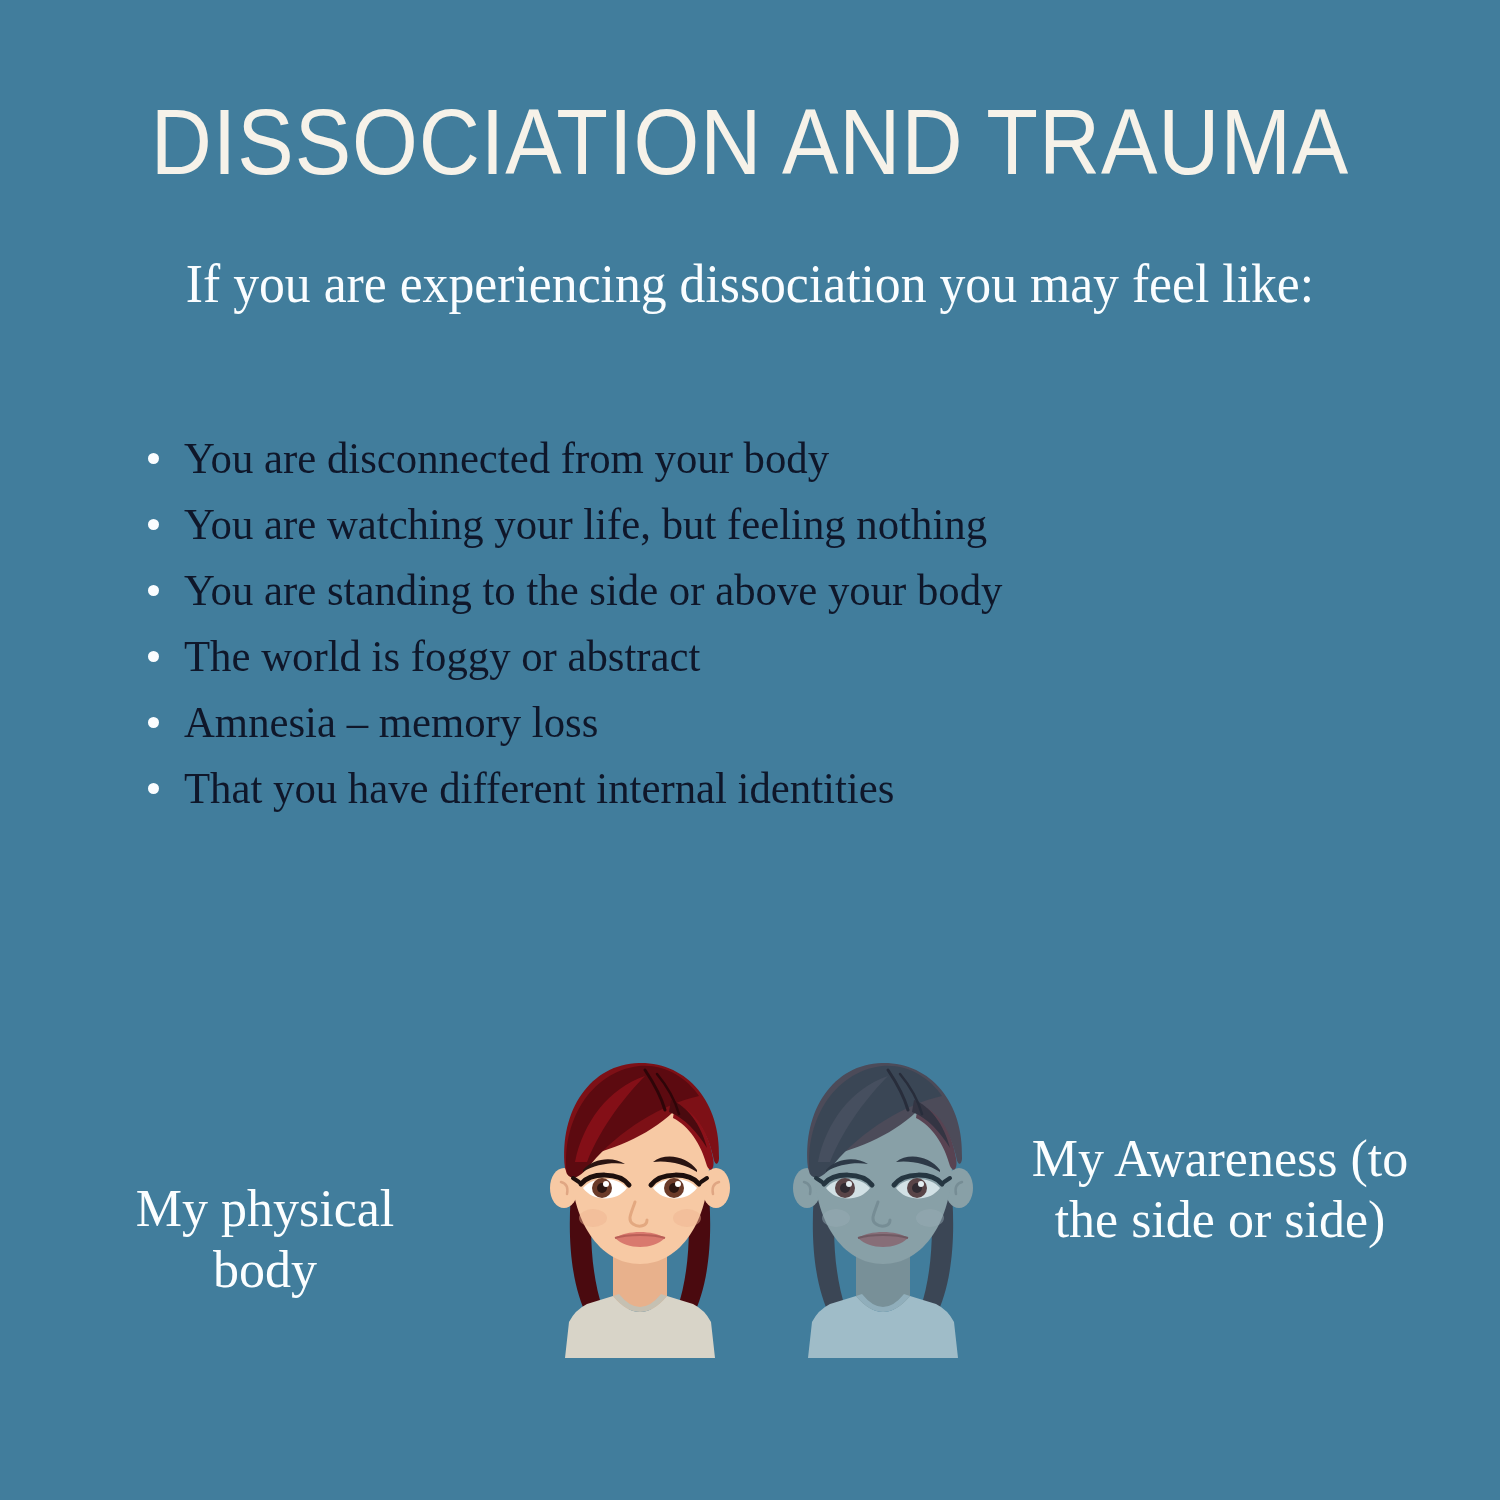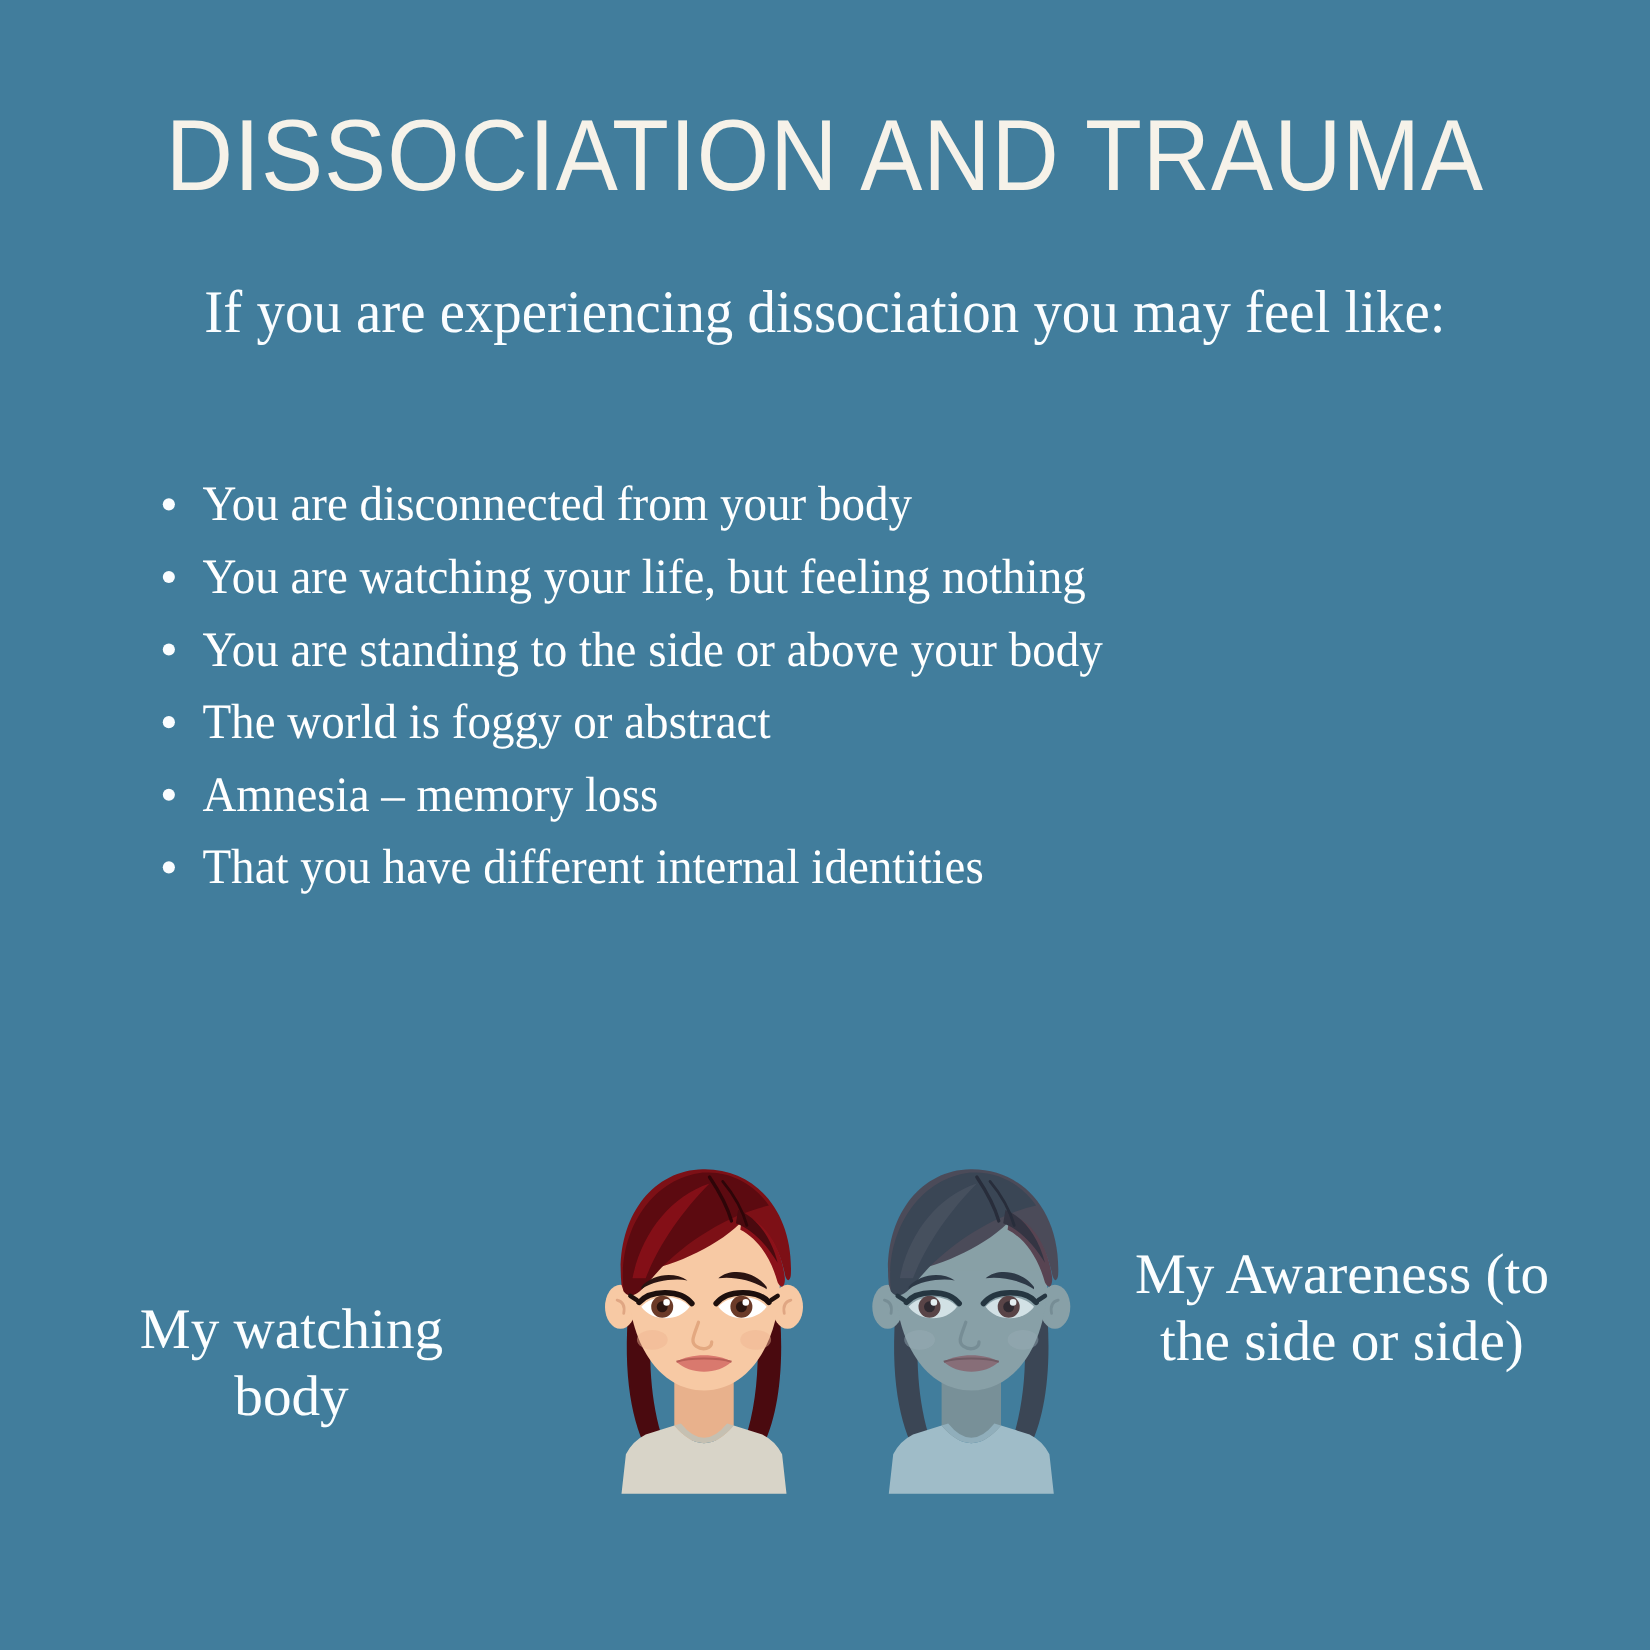--- a/index.html
+++ b/index.html
@@ -60,21 +60,21 @@
     width: 1200px;
     margin: 0;
     padding: 0;
     list-style: none;
   }
   #bullets li {
     position: relative;
     height: 66px;
     line-height: 66px;
     padding-left: 36px;
-    color: #ffffff;
+    color: #0f172a;
     font-family: "Liberation Serif", "DejaVu Serif", serif;
     font-size: 45px;
     font-weight: 400;
     white-space: nowrap;
   }
   #bullets li .btext {
     display: inline-block;
     transform: scaleX(0.95);
     transform-origin: left center;
   }
@@ -149,21 +149,21 @@
     <li>
       <span class="dot"></span>
       <span class="btext">Amnesia – memory loss</span>
     </li>
     <li>
       <span class="dot"></span>
       <span class="btext">That you have different internal identities</span>
     </li>
   </ul>
 
-  <div class="caption" id="caption-left">My watching body</div>
+  <div class="caption" id="caption-left">My physical body</div>
 
   <div class="caption" id="caption-right">My Awareness (to the side or side)</div>
 
   <div class="figure" id="figure-body">
     <svg viewBox="0 0 210 330" xmlns="http://www.w3.org/2000/svg">
       <defs>
         <clipPath id="clipA">
             <rect x="0" y="0" width="210" height="330"></rect>
           </clipPath>
       </defs>

